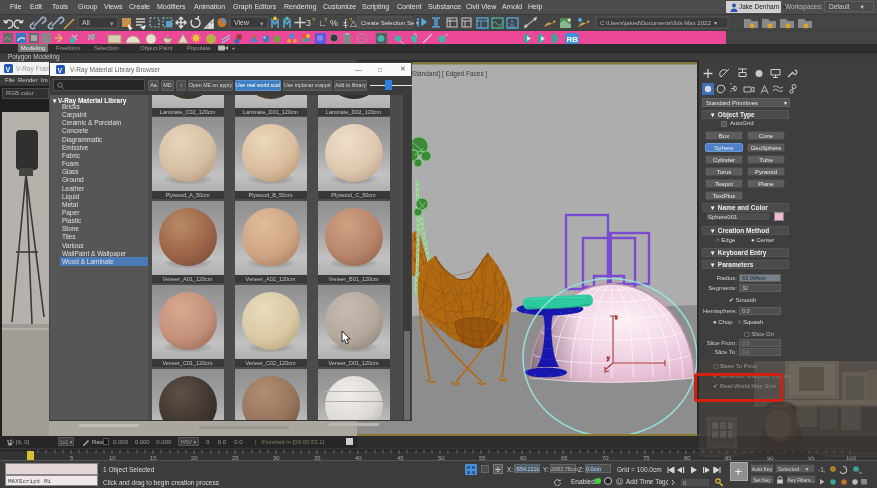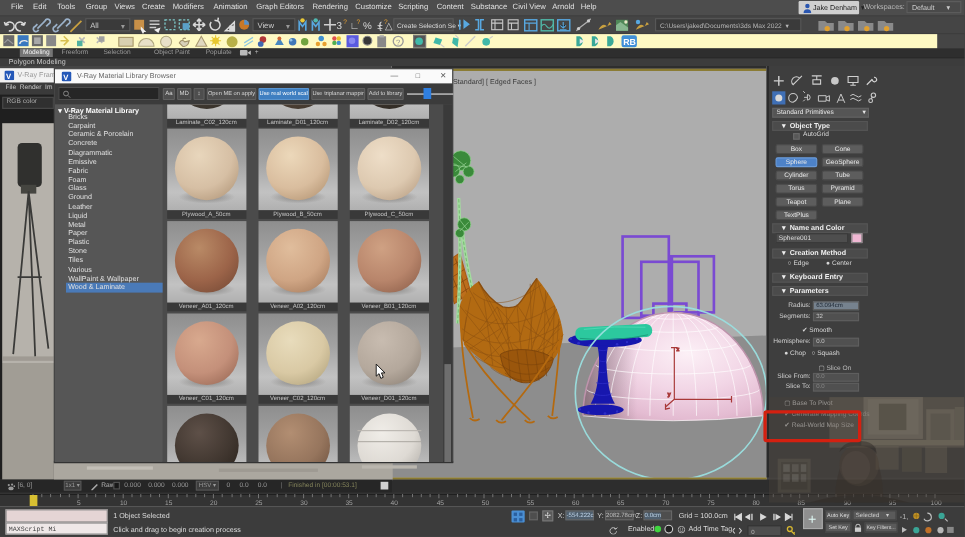--- a/index.html
+++ b/index.html
@@ -3,21 +3,21 @@
 <meta charset="utf-8">
 <style>
 * { margin:0; padding:0; box-sizing:border-box; }
 html,body { width:877px; height:488px; overflow:hidden; background:#444; }
 #root { position:relative; width:877px; height:488px; font-family:"Liberation Sans", sans-serif; background:#454545; overflow:hidden; }
 .abs { position:absolute; }
 
 #menubar { left:0; top:0; width:877px; height:15px; background:#4d4d4d; border-bottom:1px solid #3a3a3a; color:#e0e0e0; font-size:7px; }
 #menubar span { position:absolute; top:3px; white-space:nowrap; }
 #toolbar1 { left:0; top:15px; width:877px; height:16px; background:#454545; border-bottom:1px solid #3d3d3d; }
-#toolbar2 { left:0; top:31px; width:852px; height:13px; background:#fef9c3; }
+#toolbar2 { left:0; top:31px; width:726px; height:13px; background:#ec4899; }
 #ribbon { left:0; top:44px; width:877px; height:8px; background:#2e2e2e; }
 #ribbon .tab { position:absolute; top:0; height:8px; font-size:6px; color:#9a9a9a; line-height:8px; }
 #polymod { left:0; top:52px; width:877px; height:8px; background:#3c3c3c; border-top:1px solid #262626; color:#c8c8c8; font-size:6.5px; }
 
 #vfb-title { left:0; top:62px; width:358px; height:13px; background:#f2f2f2; }
 #vfb-left { left:0; top:75px; width:49px; height:361px; background:#1f1f1f; }
 #vfb-bstrip { left:49px; top:421px; width:308px; height:16px; background:#aba79f; }
 #vfb-bbar { left:0; top:436px; width:357px; height:12px; background:#262626; color:#9a9a9a; font-size:6px; }
 
 #mb { left:49px; top:62px; width:363px; height:359px; background:#4b4b4b; border:1px solid #454545; border-bottom:2px solid #333; }

